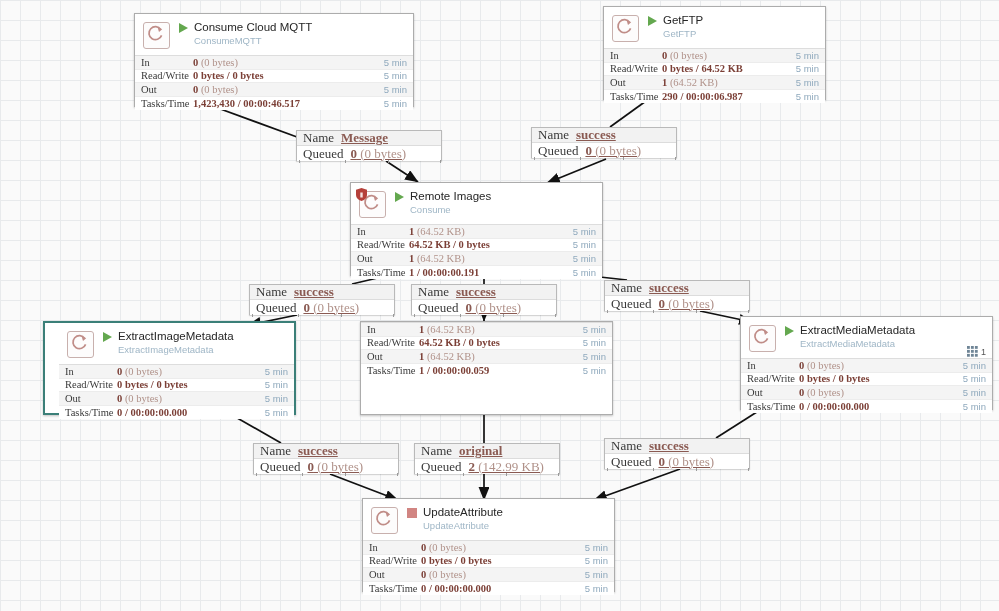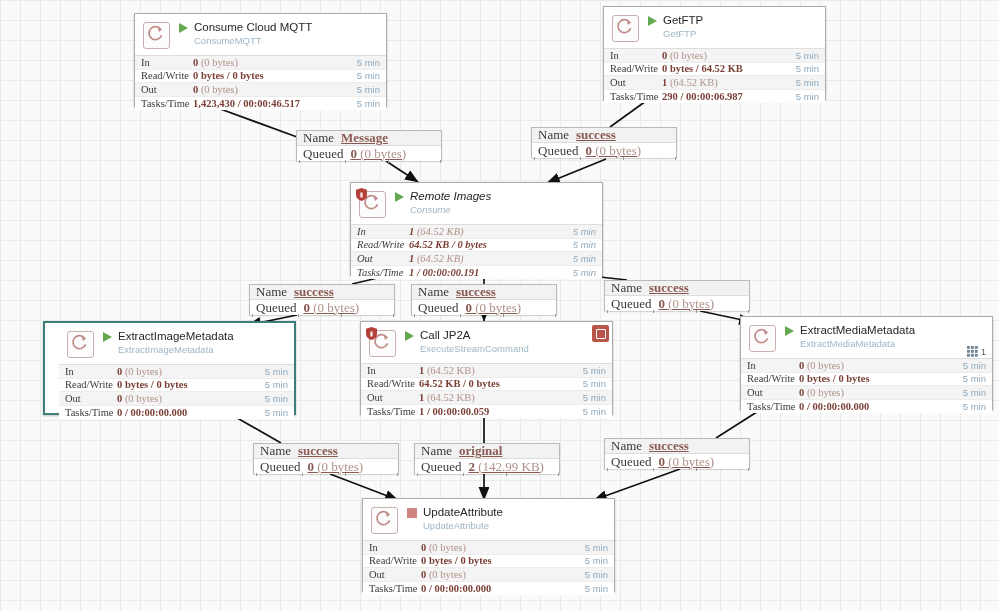--- a/index.html
+++ b/index.html
@@ -129,21 +129,21 @@
       <line x1="484" y1="315" x2="484" y2="321" stroke="#111" stroke-width="1.7" marker-end="url(#arrowhead)"></line>
       <line x1="591" y1="276" x2="627" y2="280" stroke="#111" stroke-width="1.7"></line>
       <line x1="700" y1="311" x2="752" y2="322" stroke="#111" stroke-width="1.7" marker-end="url(#arrowhead)"></line>
       <line x1="232" y1="415" x2="281" y2="443" stroke="#111" stroke-width="1.7"></line>
       <line x1="330" y1="474" x2="398" y2="500" stroke="#111" stroke-width="1.7" marker-end="url(#arrowhead)"></line>
       <line x1="484" y1="415" x2="484" y2="443" stroke="#111" stroke-width="1.7"></line>
       <line x1="484" y1="474" x2="484" y2="500" stroke="#111" stroke-width="1.7" marker-end="url(#arrowhead)"></line>
       <line x1="760" y1="410" x2="716" y2="438" stroke="#111" stroke-width="1.7"></line>
       <line x1="680" y1="469" x2="594" y2="500" stroke="#111" stroke-width="1.7" marker-end="url(#arrowhead)"></line>
     </svg>
-<div class="proc" style="left: 134px; top: 13px; width: 253px; height: 94px;">
+<div class="proc" style="left: 134px; top: 13px; width: 280px; height: 94px;">
       <div class="proc-head">
         <div class="proc-icon">
           <svg width="23" height="23" viewBox="0 0 23 23">
             <path d="M16.8 6.4 A6.5 6.5 0 1 0 17.6 12.4" fill="none" stroke="#c08d88" stroke-width="1.7"></path>
             <path d="M13.6 4.2 L18.2 6.2 L15.0 9.0 Z" fill="#c08d88"></path>
           </svg>
         </div>
         <div class="run-state">
           <div class="play-tri"></div>
         </div>
@@ -207,21 +207,21 @@
           <div class="s-val"><b>1</b><span class="mut"> (64.52 KB)</span></div>
           <div class="s-time">5 min</div>
         </div>
         <div class="srow even">
           <div class="s-lab">Tasks/Time</div>
           <div class="s-val"><b>290 / 00:00:06.987</b></div>
           <div class="s-time">5 min</div>
         </div>
       </div>
     </div>
-    <div class="proc" style="left: 350px; top: 182px; width: 253px; height: 94px; font-style: italic;">
+    <div class="proc" style="left: 350px; top: 182px; width: 253px; height: 94px;">
       <div class="proc-head">
         <div class="proc-icon">
           <svg width="23" height="23" viewBox="0 0 23 23">
             <path d="M16.8 6.4 A6.5 6.5 0 1 0 17.6 12.4" fill="none" stroke="#c08d88" stroke-width="1.7"></path>
             <path d="M13.6 4.2 L18.2 6.2 L15.0 9.0 Z" fill="#c08d88"></path>
           </svg>
           <div class="shield">
             <svg viewBox="0 0 11 13" width="11" height="13">
               <path d="M5.5 0 L11 1.8 L11 7 Q11 11 5.5 13 Q0 11 0 7 L0 1.8 Z" fill="#b5403a"></path>
               <path d="M4.3 4.5 h2.4 v5 h-2.4 z" fill="#fff" opacity=".85"></path>
@@ -292,44 +292,20 @@
           <div class="s-time">5 min</div>
         </div>
         <div class="srow even">
           <div class="s-lab">Tasks/Time</div>
           <div class="s-val"><b>0 / 00:00:00.000</b></div>
           <div class="s-time">5 min</div>
         </div>
       </div>
     </div>
     <div class="proc" style="left: 360px; top: 321px; width: 253px; height: 94px;">
-      <div class="proc-head">
-        <div class="proc-icon">
-          <svg width="23" height="23" viewBox="0 0 23 23">
-            <path d="M16.8 6.4 A6.5 6.5 0 1 0 17.6 12.4" fill="none" stroke="#c08d88" stroke-width="1.7"></path>
-            <path d="M13.6 4.2 L18.2 6.2 L15.0 9.0 Z" fill="#c08d88"></path>
-          </svg>
-          <div class="shield">
-            <svg viewBox="0 0 11 13" width="11" height="13">
-              <path d="M5.5 0 L11 1.8 L11 7 Q11 11 5.5 13 Q0 11 0 7 L0 1.8 Z" fill="#b5403a"></path>
-              <path d="M4.3 4.5 h2.4 v5 h-2.4 z" fill="#fff" opacity=".85"></path>
-            </svg>
-          </div>
-        </div>
-        <div class="run-state">
-          <div class="play-tri"></div>
-        </div>
-        <div class="titles">
-          <div class="proc-title">Call JP2A</div>
-          <div class="proc-type">ExecuteStreamCommand</div>
-        </div>
-        <div class="bulletin">
-          <i></i>
-        </div>
-      </div>
       <div class="stats">
         <div class="srow odd">
           <div class="s-lab">In</div>
           <div class="s-val"><b>1</b><span class="mut"> (64.52 KB)</span></div>
           <div class="s-time">5 min</div>
         </div>
         <div class="srow even">
           <div class="s-lab">Read/Write</div>
           <div class="s-val"><b>64.52 KB / 0 bytes</b></div>
           <div class="s-time">5 min</div>

